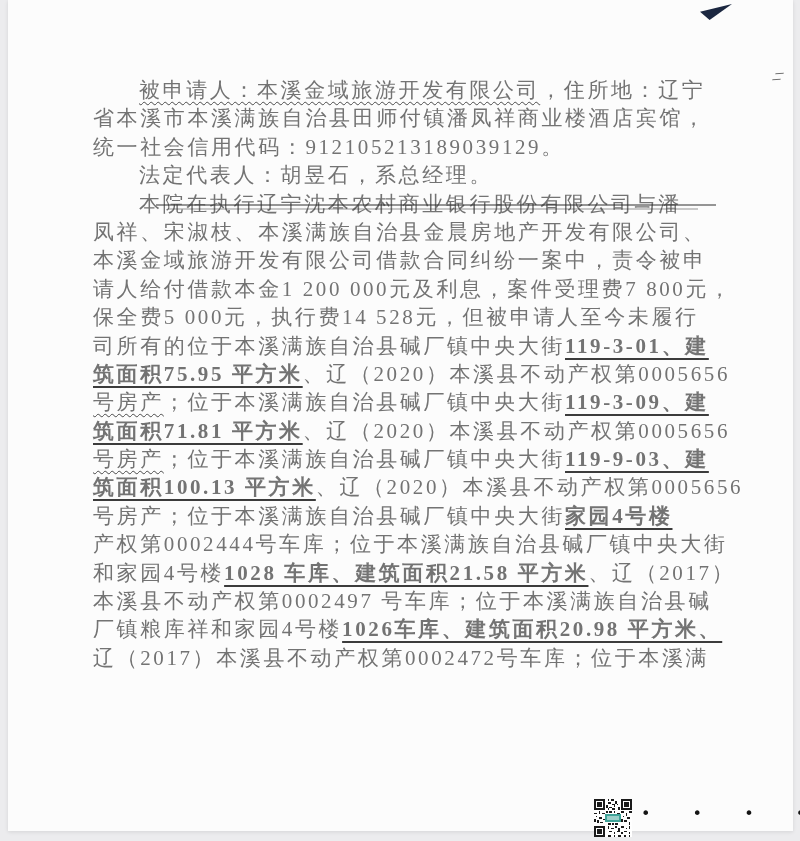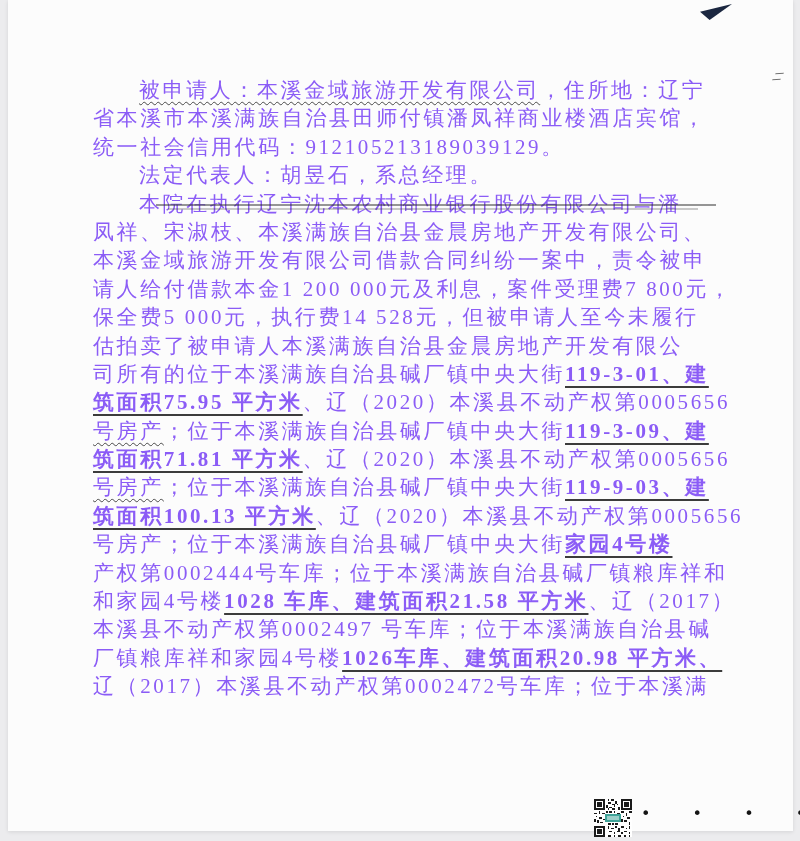--- a/index.html
+++ b/index.html
@@ -21,21 +21,21 @@
     clip-path:polygon(0 48%,100% 0,30% 100%);
   }
   
   .edge-mark{
     position:absolute;left:766px;top:73px;width:8px;height:5px;
     border-top:1.5px solid #4a4a4a;border-bottom:1.5px solid #4a4a4a;
     transform:skewX(-30deg) rotate(-4deg);opacity:.8;
   }
   .textblock{
     position:absolute;left:85px;top:76px;width:632px;
-    font-size:21px;line-height:28.4px;color:#8b5cf6;
+    font-size:21px;line-height:28.4px;color:#737373;
     letter-spacing:2.6px;
   }
   .line{height:28.4px;white-space:pre;}
   .line.indent{padding-left:46px;}
   .u-line{
     text-decoration:underline;
     text-decoration-thickness:1.6px;
     text-underline-offset:5px;
     text-decoration-color:#3c3c3c;
     font-weight:bold;
@@ -71,29 +71,28 @@
   <div class="textblock">
       <div class="line indent"><span class="u-wavy">被申请人：本溪金域旅游开发有限公司</span><span>，住所地：辽宁</span></div>
       <div class="line"><span>省本溪市本溪满族自治县田师付镇潘凤祥商业楼酒店宾馆，</span></div>
       <div class="line"><span>统一社会信用代码：912105213189039129。</span></div>
       <div class="line indent"><span>法定代表人：胡昱石，系总经理。</span></div>
       <div class="line indent"><span>本院在执行辽宁沈本农村商业银行股份有限公司与潘</span></div>
       <div class="line"><span>凤祥、宋淑枝、本溪满族自治县金晨房地产开发有限公司、</span></div>
       <div class="line"><span>本溪金域旅游开发有限公司借款合同纠纷一案中，责令被申</span></div>
       <div class="line"><span>请人给付借款本金1 200 000元及利息，案件受理费7 800元，</span></div>
       <div class="line"><span>保全费5 000元，执行费14 528元，但被申请人至今未履行</span></div>
-      <div class="line"><span>估拍卖了被申请人本溪满族自治县金晨房地产开发有限公</span></div>
       <div class="line"><span>司所有的位于本溪满族自治县碱厂镇中央大街</span><span class="u-line">119-3-01、建</span></div>
       <div class="line"><span class="u-line">筑面积75.95 平方米</span><span>、辽（2020）本溪县不动产权第0005656</span></div>
       <div class="line"><span class="u-wavy">号房产</span><span>；位于本溪满族自治县碱厂镇中央大街</span><span class="u-line">119-3-09、建</span></div>
       <div class="line"><span class="u-line">筑面积71.81 平方米</span><span>、辽（2020）本溪县不动产权第0005656</span></div>
       <div class="line"><span class="u-wavy">号房产</span><span>；位于本溪满族自治县碱厂镇中央大街</span><span class="u-line">119-9-03、建</span></div>
       <div class="line"><span class="u-line">筑面积100.13 平方米</span><span>、辽（2020）本溪县不动产权第0005656</span></div>
       <div class="line"><span>号房产；位于本溪满族自治县碱厂镇中央大街</span><span class="u-line">家园4号楼</span></div>
-      <div class="line"><span>产权第0002444号车库；位于本溪满族自治县碱厂镇粮库祥和</span></div>
+      <div class="line"><span>产权第0002444号车库；位于本溪满族自治县碱厂镇中央大街</span></div>
       <div class="line"><span>和家园4号楼</span><span class="u-line">1028 车库、建筑面积21.58 平方米</span><span>、辽（2017）</span></div>
       <div class="line"><span>本溪县不动产权第0002497 号车库；位于本溪满族自治县碱</span></div>
       <div class="line"><span>厂镇粮库祥和家园4号楼</span><span class="u-line">1026车库、建筑面积20.98 平方米、</span></div>
       <div class="line"><span>辽（2017）本溪县不动产权第0002472号车库；位于本溪满</span></div>
     </div>
 
   <div class="scan-streak streak-a"></div>
   <div class="scan-streak streak-b"></div>
 
   <svg class="qr" viewBox="0 0 25 25" shape-rendering="crispEdges">

